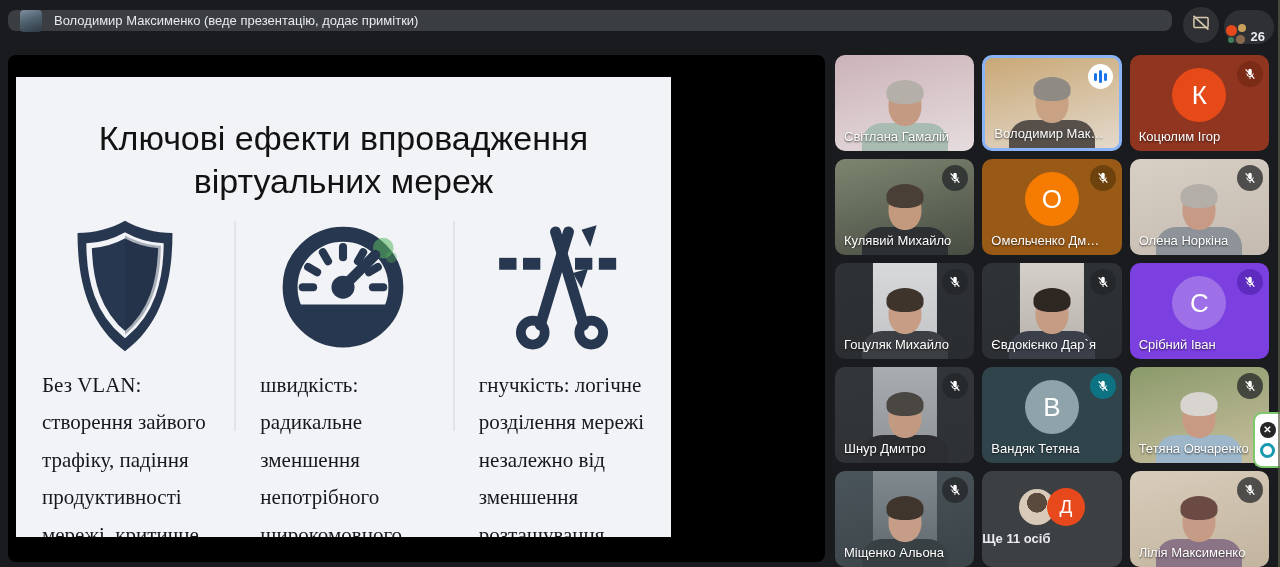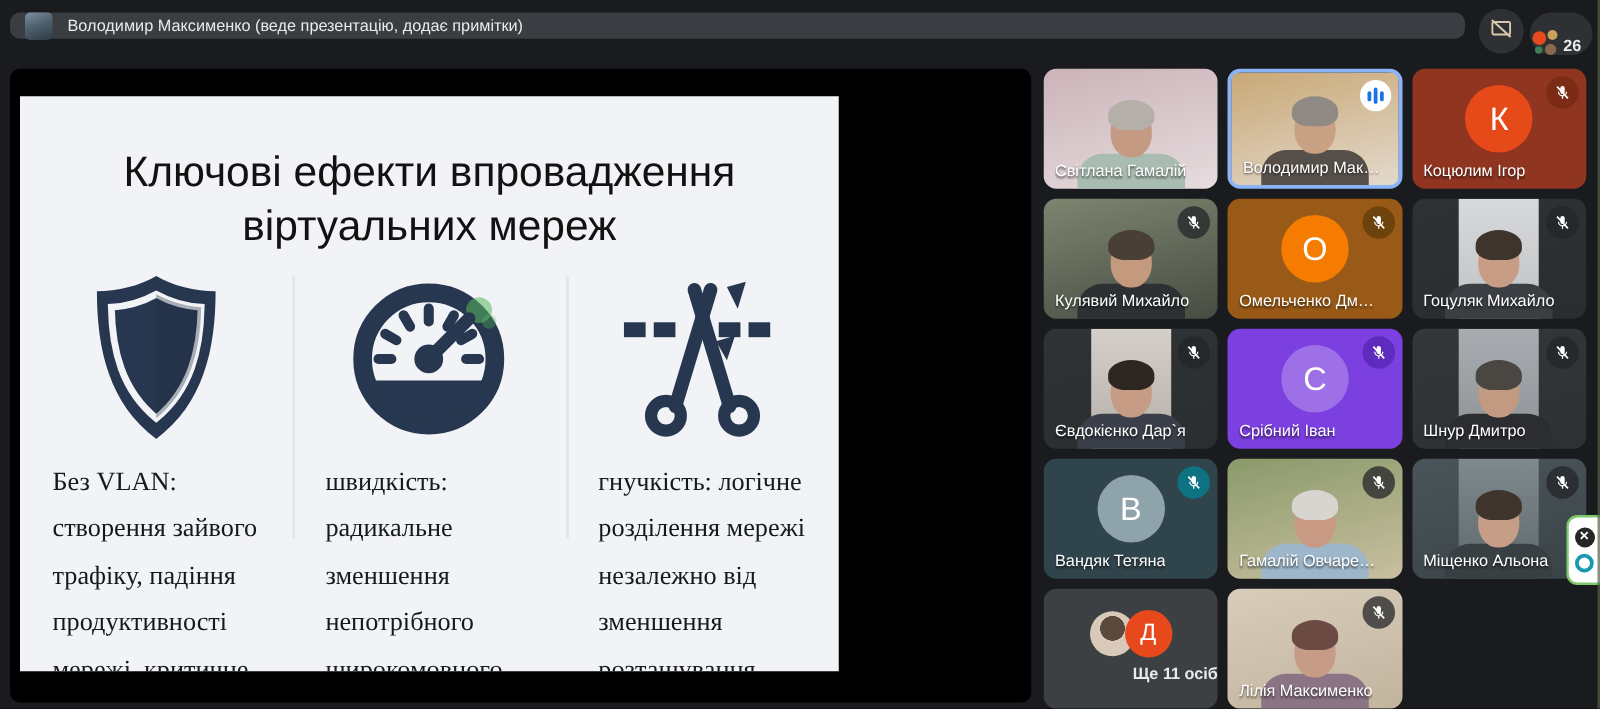--- a/index.html
+++ b/index.html
@@ -64,21 +64,21 @@
   .speak-badge{position:absolute;right:6px;top:6px;width:25px;height:25px;border-radius:50%;background:#fff;
                display:flex;align-items:center;justify-content:center;gap:2px;}
   .speak-badge i{width:3px;border-radius:2px;background:#1a73e8;display:block;}
   .sb1{height:8px;} .sb2{height:13px;} .sb3{height:8px;}
   
   .more-cluster{position:absolute;left:50%;top:38%;transform:translate(-50%,-50%);width:66px;height:38px;}
   .mc-photo{position:absolute;left:0;top:1px;width:36px;height:36px;border-radius:50%;
             background:radial-gradient(circle at 50% 38%,#5a4a3e 0 34%,#d9c9b8 35% 100%);}
   .mc-letter{position:absolute;right:0;top:0;width:38px;height:38px;border-radius:50%;background:#e8491c;
              display:flex;align-items:center;justify-content:center;color:#fff;font-size:19px;}
-  .more-label{position:absolute;left:0;right:0;top:63%;text-align:right;color:#e8eaed;font-size:13px;font-weight:700;}
+  .more-label{position:absolute;left:0;right:0;top:63%;text-align:left;color:#e8eaed;font-size:13px;font-weight:700;}
 
   
   .ext-panel{position:absolute;right:0;top:412px;width:25px;height:52px;background:#fff;
              border:2px solid #7ec96e;border-right:none;border-radius:9px 0 0 9px;
              display:flex;flex-direction:column;align-items:center;justify-content:center;gap:5px;}
   .ext-close{width:16px;height:16px;border-radius:50%;background:#262626;color:#fff;font-size:10px;line-height:16px;
              text-align:center;font-weight:700;}
   .ext-logo{width:15px;height:15px;border-radius:50%;border:3px solid #1899b0;box-sizing:border-box;
             background:#fff;display:flex;align-items:center;justify-content:center;color:#1899b0;
             font-size:8px;font-weight:700;}
@@ -234,20 +234,36 @@
         <div class="tile-name">Омельченко Дмитро</div>
         <div class="mic-badge" style="--micbg: #6d420c;">
           <svg width="14" height="14" viewBox="0 0 24 24">
             <path d="M12 3a3 3 0 0 1 3 3v5a3 3 0 0 1-6 0V6a3 3 0 0 1 3-3z" fill="#fff"></path>
             <path d="M6.5 11a5.5 5.5 0 0 0 11 0" stroke="#fff" stroke-width="1.7" fill="none"></path>
             <line x1="12" y1="16.5" x2="12" y2="20.5" stroke="#fff" stroke-width="1.7"></line>
             <line x1="4.5" y1="4" x2="19.5" y2="20" stroke="#fff" stroke-width="2.2"></line>
           </svg>
         </div>
       </div>
+      <div class="tile video" style="--bg1: #d9d0c5; --bg2: #c4bab0;">
+        <div class="person" style="--hair: #b4aea8; --skin: #c69a85; --body: #8d9398;">
+          <div class="torso"></div>
+          <div class="head"></div>
+          <div class="hair"></div>
+        </div>
+        <div class="tile-name">Олена Норкіна</div>
+        <div class="mic-badge">
+          <svg width="14" height="14" viewBox="0 0 24 24">
+            <path d="M12 3a3 3 0 0 1 3 3v5a3 3 0 0 1-6 0V6a3 3 0 0 1 3-3z" fill="#fff"></path>
+            <path d="M6.5 11a5.5 5.5 0 0 0 11 0" stroke="#fff" stroke-width="1.7" fill="none"></path>
+            <line x1="12" y1="16.5" x2="12" y2="20.5" stroke="#fff" stroke-width="1.7"></line>
+            <line x1="4.5" y1="4" x2="19.5" y2="20" stroke="#fff" stroke-width="2.2"></line>
+          </svg>
+        </div>
+      </div>
       <div class="tile video portrait" style="--bg1: #2f3235; --bg2: #2a2d30;">
         <div class="strip" style="--strip1: #d8d9db; --strip2: #bfc1c4;"></div>
         <div class="person" style="--hair: #3e342c; --skin: #c79e85; --body: #3b3e42;">
           <div class="torso"></div>
           <div class="head"></div>
           <div class="hair"></div>
         </div>
         <div class="tile-name">Гоцуляк Михайло</div>
         <div class="mic-badge">
           <svg width="14" height="14" viewBox="0 0 24 24">
@@ -315,21 +331,21 @@
             <line x1="4.5" y1="4" x2="19.5" y2="20" stroke="#fff" stroke-width="2.2"></line>
           </svg>
         </div>
       </div>
       <div class="tile video" style="--bg1: #8a9a6a; --bg2: #c9bfa0;">
         <div class="person" style="--hair: #d8d4d0; --skin: #c89a84; --body: #9db6c9;">
           <div class="torso"></div>
           <div class="head"></div>
           <div class="hair"></div>
         </div>
-        <div class="tile-name">Гамалій Овчаренко</div>
+        <div class="tile-name">Тетяна Овчаренко</div>
         <div class="mic-badge">
           <svg width="14" height="14" viewBox="0 0 24 24">
             <path d="M12 3a3 3 0 0 1 3 3v5a3 3 0 0 1-6 0V6a3 3 0 0 1 3-3z" fill="#fff"></path>
             <path d="M6.5 11a5.5 5.5 0 0 0 11 0" stroke="#fff" stroke-width="1.7" fill="none"></path>
             <line x1="12" y1="16.5" x2="12" y2="20.5" stroke="#fff" stroke-width="1.7"></line>
             <line x1="4.5" y1="4" x2="19.5" y2="20" stroke="#fff" stroke-width="2.2"></line>
           </svg>
         </div>
       </div>
       <div class="tile video portrait" style="--bg1: #4a555b; --bg2: #3a4347;">

